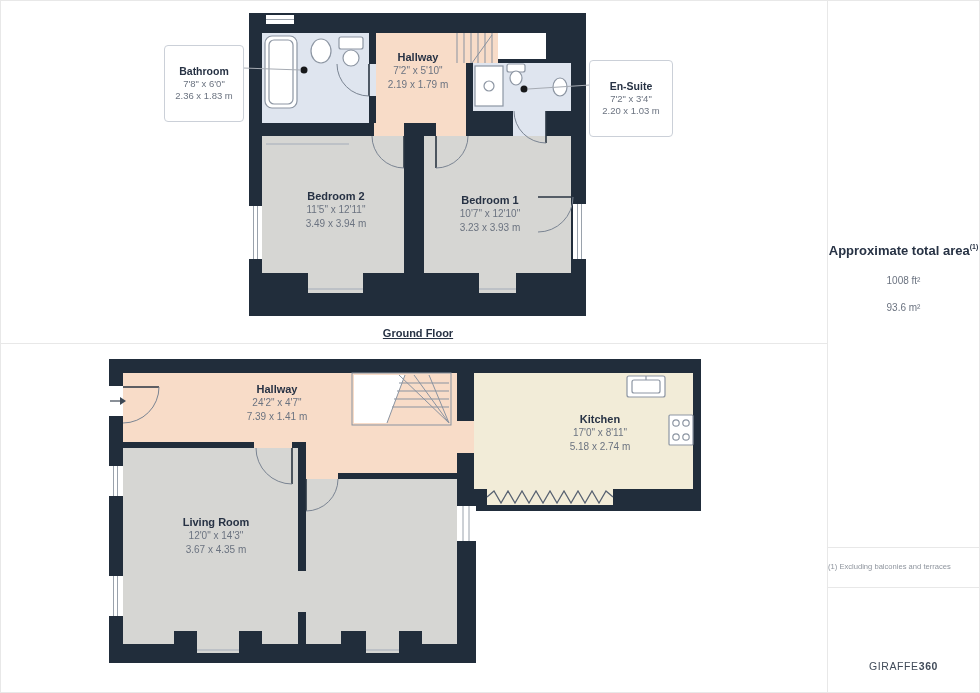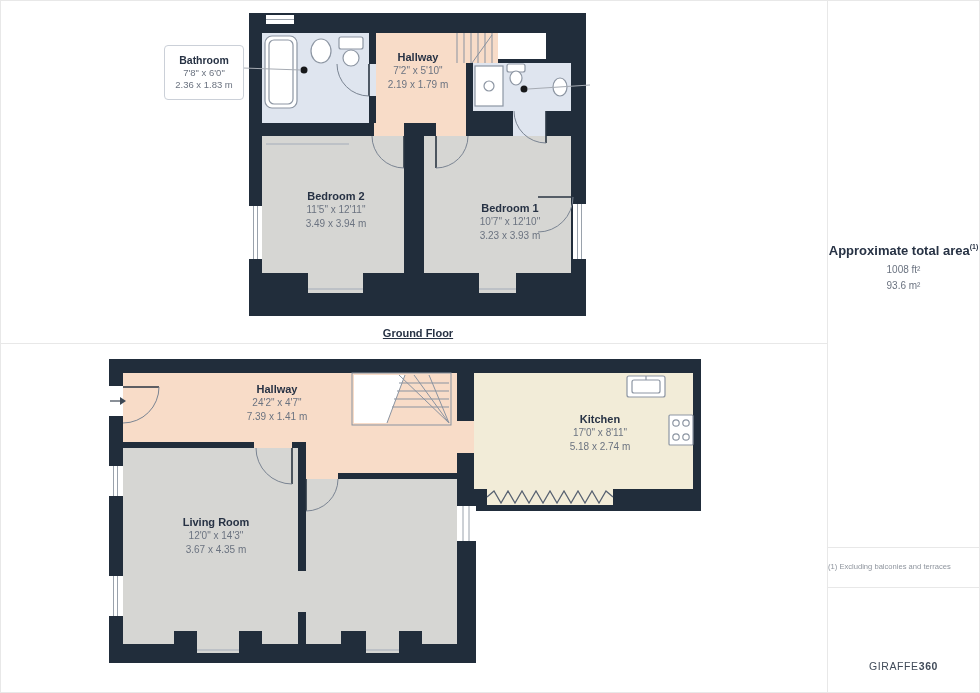--- a/index.html
+++ b/index.html
@@ -27,30 +27,30 @@
   .dot{fill:#17181a;}
   .lead{stroke:#a6abb3;stroke-width:1;}
   .arrowline{stroke:#3c4754;stroke-width:1.2;}
   .arrowhead{fill:#3c4754;}
 
   .rlabel{position:absolute;transform:translateX(-50%);text-align:center;white-space:nowrap;}
   .rlabel .rname{display:block;font-size:11px;font-weight:bold;color:var(--ink);line-height:14px;}
   .rlabel .rdim{display:block;font-size:10px;color:var(--dim);line-height:13.5px;}
 
   .callout{position:absolute;background:#fff;border:1px solid #cbd0d8;border-radius:4px;
-           padding:8px 5px;text-align:center;box-sizing:border-box;}
+           padding:19px 5px;text-align:center;box-sizing:border-box;}
   .callout .rname{display:block;font-size:10.5px;font-weight:bold;color:var(--ink);line-height:13px;}
   .callout .rdim{display:block;font-size:9.5px;color:var(--dim);line-height:12px;}
 
   .caption{position:absolute;transform:translateX(-50%);font-size:11px;font-weight:600;color:var(--ink);text-decoration:underline;}
 
   .area-block{position:absolute;left:827px;top:240px;width:151px;text-align:center;}
   .area-title{font-size:13px;font-weight:bold;color:var(--ink);}
   .area-sup{font-size:7px;font-weight:bold;color:var(--ink);vertical-align:super;}
-  .area-val{font-size:10px;color:var(--dim);margin-top:5px;}
+  .area-val{font-size:10px;color:var(--dim);margin-top:16px;}
   .footnote{position:absolute;left:827px;top:561px;width:151px;text-align:left;
             font-size:7.6px;color:var(--muted);}
   .disclaimer{position:absolute;left:833px;top:600px;width:139px;text-align:center;
               font-size:8px;line-height:1.5;color:var(--muted);}
   .brand{position:absolute;left:827px;top:659px;width:151px;text-align:center;
          font-size:10.5px;color:#414b59;letter-spacing:0.6px;}
   .brand .b1{font-weight:400;}
   .brand .b2{font-weight:bold;}
 </style>
 </head>
@@ -242,30 +242,35 @@
   <div class="rlabel" style="left:417px;top:49px;">
     <span class="rname">Hallway</span>
     <span class="rdim">7'2" x 5'10"</span>
     <span class="rdim">2.19 x 1.79 m</span>
   </div>
   <div class="rlabel" style="left:335px;top:188px;">
     <span class="rname">Bedroom 2</span>
     <span class="rdim">11'5" x 12'11"</span>
     <span class="rdim">3.49 x 3.94 m</span>
   </div>
-  <div class="rlabel" style="left:489px;top:200px;margin-left:20px;">
+  <div class="rlabel" style="left:489px;top:192px;">
     <span class="rname">Bedroom 1</span>
     <span class="rdim">10'7" x 12'10"</span>
     <span class="rdim">3.23 x 3.93 m</span>
   </div>
 
   <div class="callout" style="left:163px;top:44px;width:80px;">
     <span class="rname">Bathroom</span>
     <span class="rdim">7'8" x 6'0"</span>
     <span class="rdim">2.36 x 1.83 m</span>
+  </div>
+  <div class="callout" style="left:588px;top:59px;width:84px;">
+    <span class="rname">En-Suite</span>
+    <span class="rdim">7'2" x 3'4"</span>
+    <span class="rdim">2.20 x 1.03 m</span>
   </div>
 
   <div class="caption" style="left:417px;top:326px;">Ground Floor</div>
 
   <div class="rlabel" style="left:276px;top:381px;">
     <span class="rname">Hallway</span>
     <span class="rdim">24'2" x 4'7"</span>
     <span class="rdim">7.39 x 1.41 m</span>
   </div>
   <div class="rlabel" style="left:583px;top:411px;margin-left:16px;">

